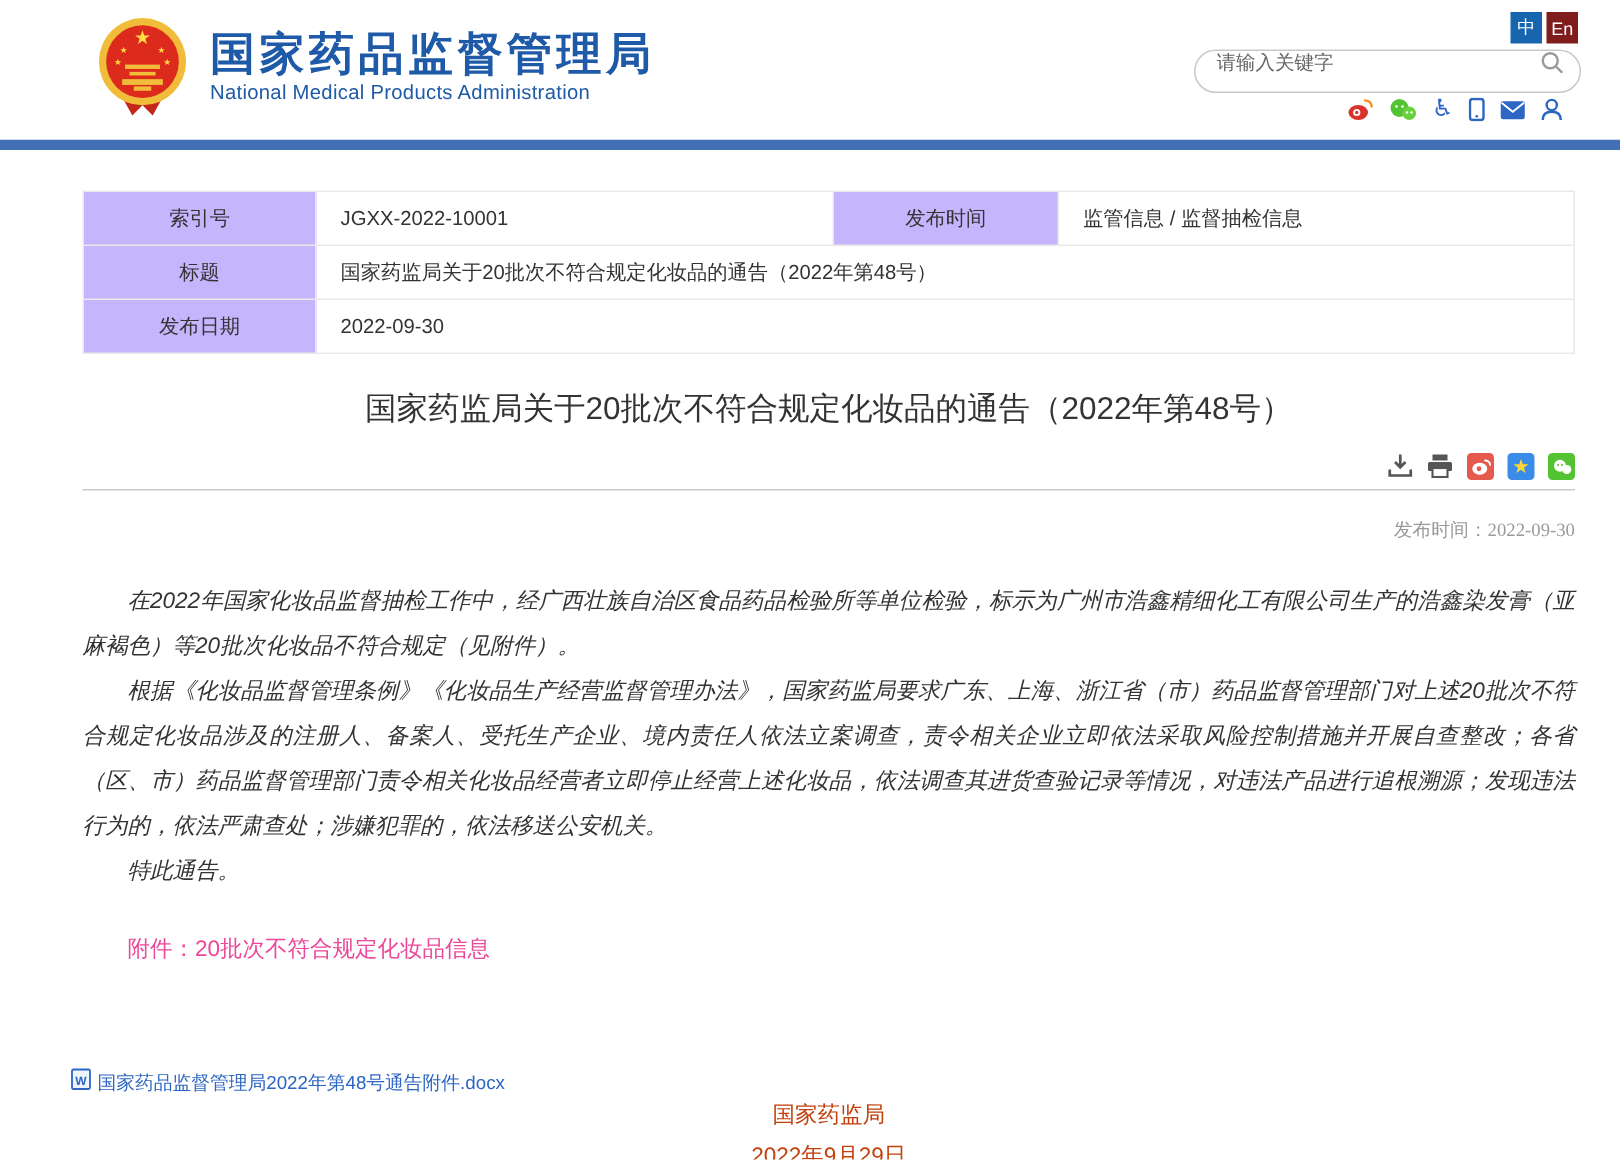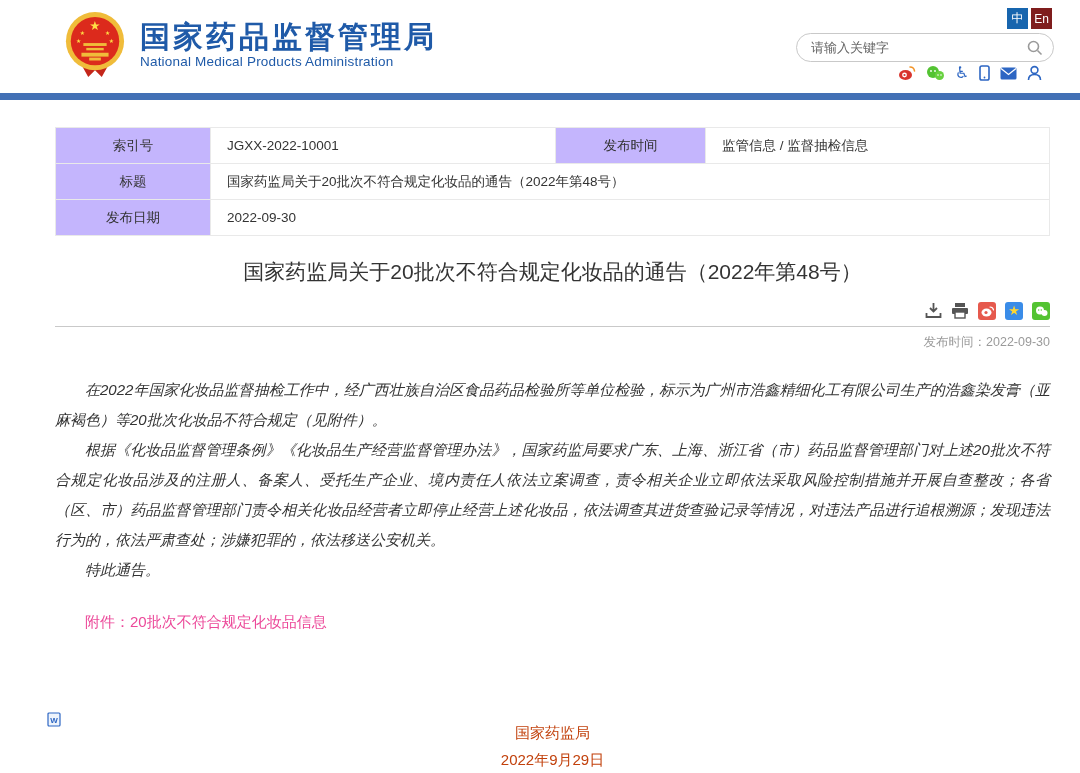--- a/index.html
+++ b/index.html
@@ -11,21 +11,21 @@
   .site-header { position:relative; height:93px; background:#fff; }
   .emblem { position:absolute; left:64px; top:11px; }
   .site-title { position:absolute; left:140px; top:20px; }
   .site-title .zh { font-size:30px; font-weight:bold; color:#1f5aa8; letter-spacing:3px; line-height:34px;}
   .site-title .en { font-size:13.5px; color:#1f5aa8; margin-top:0; letter-spacing:0.2px;}
   .lang-toggle { position:absolute; right:28px; top:8px; display:flex; gap:3px; }
   .lang-btn { width:21px; height:21px; font-size:12px; color:#fff; display:flex; align-items:center; justify-content:center; cursor:pointer;}
   .lang-zh { background:#1765ae; }
   .lang-en { background:#7f1d1d; }
   .search-box { position:absolute; right:26px; top:33px; width:258px; height:29px;
-    border:1px solid #c9c9c9; border-radius:15px; display:flex; align-items:center; padding:0 10px 0 14px; }
+    border:1px solid #c9c9c9; border-radius:15px; display:flex; align-items:flex-start; padding:0 10px 0 14px; }
   .search-box input { flex:1; border:none; outline:none; font-size:13px; color:#333; background:transparent;}
   .search-box input::placeholder { color:#666; }
   .mini-icons { position:absolute; right:38px; top:65px; display:flex; gap:10px; align-items:center; }
   .mini-icons svg, .mini-icons span { display:block; }
   .a11y-glyph { font-size:16px; color:#2d66c3; line-height:16px; }
 
   
   .blue-bar { height:7px; background:#4270b5; }
 
   
@@ -38,21 +38,21 @@
   .article-title { margin-top:22px; text-align:center; font-size:21px; color:#333; font-weight:500; }
 
   .tools-row { margin-top:16px; display:flex; justify-content:flex-end; align-items:center; gap:9px; }
   .tool-btn { background:none; border:none; padding:0; cursor:pointer; display:block; height:18px;}
   .share-sq { width:18px; height:18px; border-radius:3px; display:flex; align-items:center; justify-content:center; }
   .sq-weibo { background:#e6594d; }
   .sq-qzone { background:#3a8ce8; color:#ffd632; font-size:13px; line-height:18px;}
   .sq-wechat { background:#53c332; }
 
   .tools-rule { border:none; border-top:1px solid #c9c9c9; margin-top:6px; }
-  .pub-time { margin-top:7px; text-align:right; font-size:12.5px; color:#9a9a9a; }
+  .pub-time { margin-top:18px; text-align:right; font-size:12.5px; color:#9a9a9a;font-family:Liberation Serif, serif; }
 
   .article-body { margin-top:24px; }
   .article-body p { font-size:15px; line-height:30px; color:#333; text-indent:2em; text-align:justify;font-style:italic; }
   .attachment-line { margin-top:22px; font-size:15px; line-height:30px; color:#ec4899; text-indent:2em; }
 
   .signature { margin-top:82px; text-align:center; font-size:15px; color:#c2410c; line-height:27px; }
 
   .file-link-row { position:absolute; left:47px; top:712px; display:flex; align-items:center; gap:4px; }
   .file-link { font-size:12.5px; color:#2d66c3; text-decoration:none; cursor:pointer; }
 </style>
@@ -234,13 +234,14 @@
 
 </div>
 
 <div class="file-link-row">
   <span>
     <svg width="14" height="15" viewBox="0 0 14 15">
         <rect x="1" y="1" width="12" height="13" rx="1" fill="#eef4fc" stroke="#2d66c3" stroke-width="1.2"></rect>
         <text x="7" y="11" text-anchor="middle" font-size="8" font-weight="bold" fill="#2d66c3" font-family="Liberation Sans">W</text>
       </svg>
   </span>
+  <a class="file-link">国家药品监督管理局2022年第48号通告附件.docx</a>
 </div>
 
 </body></html>

